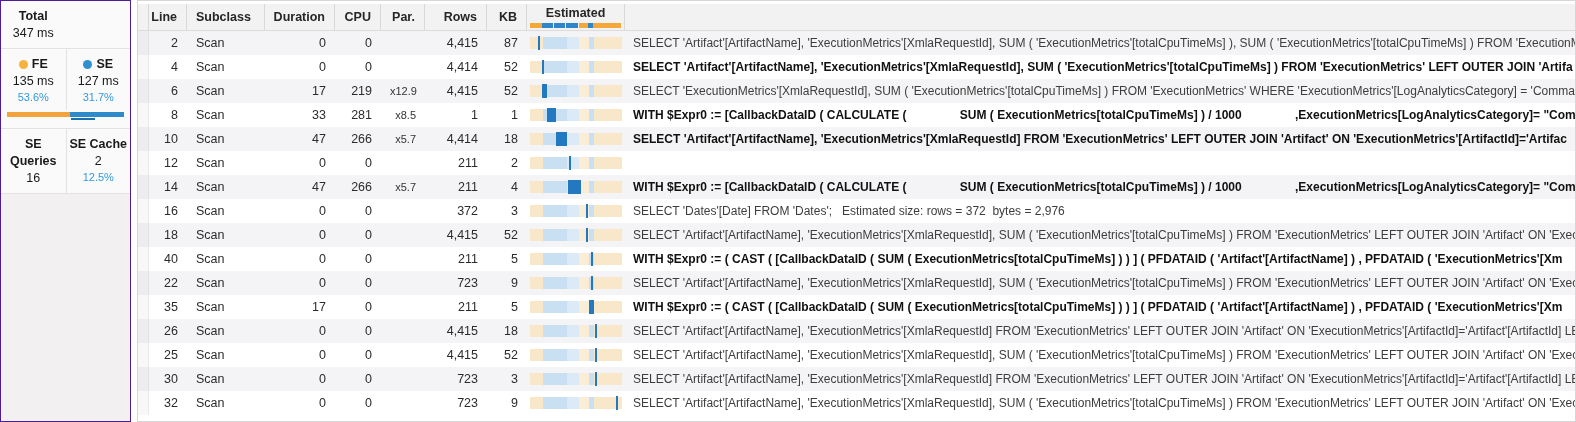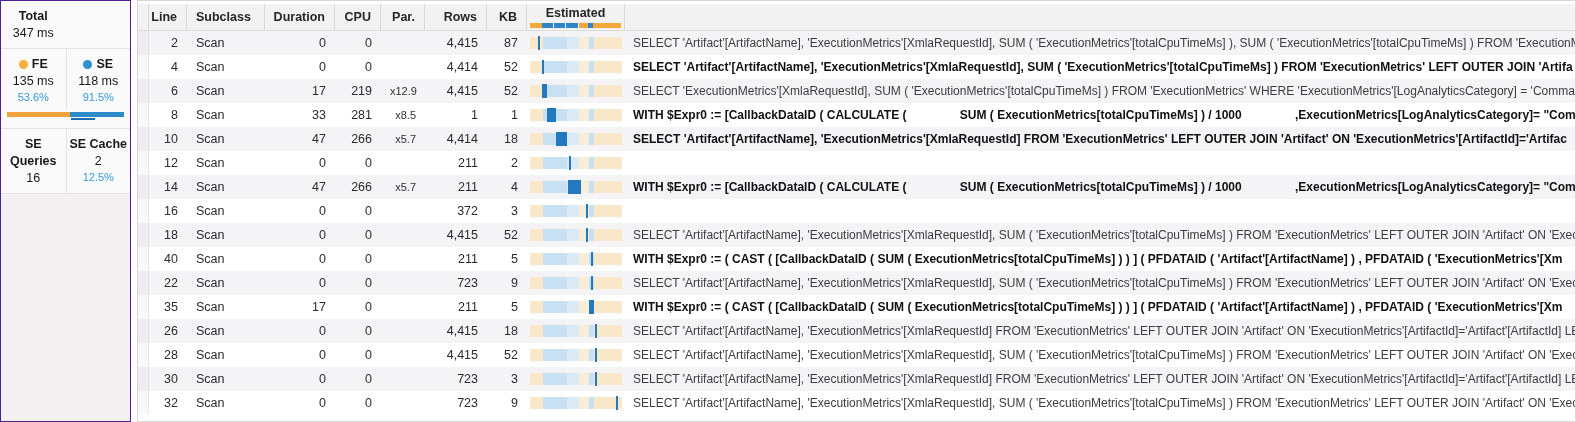--- a/index.html
+++ b/index.html
@@ -79,22 +79,22 @@
       </div>
     </div>
     <div class="stat-grid" style="border-bottom:none;">
       <div class="stat-cell">
         <div class="stat-label"><span class="dot dot-fe"></span><span>FE</span></div>
         <div class="stat-value">135 ms</div>
         <div class="stat-sub">53.6%</div>
       </div>
       <div class="stat-cell">
         <div class="stat-label"><span class="dot dot-se"></span><span>SE</span></div>
-        <div class="stat-value">118 ms</div>
-        <div class="stat-sub">91.5%</div>
+        <div class="stat-value">127 ms</div>
+        <div class="stat-sub">31.7%</div>
       </div>
     </div>
     <div class="ratio-bar-wrap">
       <div class="ratio-bar">
         <div class="ratio-fe" id="ratio-fe" style="width: 53.6%;"></div>
         <div class="ratio-se" id="ratio-se" style="width: 46.4%;"></div>
       </div>
       <div class="ratio-under">
           <div class="ratio-under-seg" id="ratio-under" style="left: 55%; width: 20%;"></div>
         </div>
@@ -303,20 +303,21 @@
           <div class="tl-track">
             <div class="bgseg" style="left: 0%; width: 13.7%; background: rgb(248, 231, 201);"></div>
             <div class="bgseg" style="left: 13.7%; width: 26.3%; background: rgb(201, 223, 242);"></div>
             <div class="bgseg" style="left: 40%; width: 13.7%; background: rgb(220, 234, 247);"></div>
             <div class="bgseg" style="left: 53.7%; width: 10.5%; background: rgb(250, 237, 214);"></div>
             <div class="bgseg" style="left: 64.2%; width: 5.3%; background: rgb(201, 223, 242);"></div>
             <div class="bgseg" style="left: 69.5%; width: 30.5%; background: rgb(248, 231, 201);"></div>
             <div class="tl-marker" style="left: 60.5%; width: 2px; background: rgb(34, 121, 192);"></div>
           </div>
         </div>
+        <div class="td query c-query">SELECT 'Dates'[Date] FROM 'Dates';   Estimated size: rows = 372  bytes = 2,976</div>
       </div>
       <div class="row alt">
         <div class="td gutter c-gutter"></div>
         <div class="td right c-line">18</div>
         <div class="td c-subclass">Scan</div>
         <div class="td right c-duration">0</div>
         <div class="td right c-cpu">0</div>
         <div class="td right par c-par"></div>
         <div class="td right c-rows">4,415</div>
         <div class="td right c-kb">52</div>
@@ -416,21 +417,21 @@
             <div class="bgseg" style="left: 53.7%; width: 10.5%; background: rgb(250, 237, 214);"></div>
             <div class="bgseg" style="left: 64.2%; width: 5.3%; background: rgb(201, 223, 242);"></div>
             <div class="bgseg" style="left: 69.5%; width: 30.5%; background: rgb(248, 231, 201);"></div>
             <div class="tl-marker" style="left: 71%; width: 2px; background: rgb(34, 121, 192);"></div>
           </div>
         </div>
         <div class="td query c-query">SELECT 'Artifact'[ArtifactName], 'ExecutionMetrics'[XmlaRequestId] FROM 'ExecutionMetrics' LEFT OUTER JOIN 'Artifact' ON 'ExecutionMetrics'[ArtifactId]='Artifact'[ArtifactId] LE</div>
       </div>
       <div class="row">
         <div class="td gutter c-gutter"></div>
-        <div class="td right c-line">28</div>
+        <div class="td right c-line">25</div>
         <div class="td c-subclass">Scan</div>
         <div class="td right c-duration">0</div>
         <div class="td right c-cpu">0</div>
         <div class="td right par c-par"></div>
         <div class="td right c-rows">4,415</div>
         <div class="td right c-kb">52</div>
         <div class="tl-cell">
           <div class="tl-track">
             <div class="bgseg" style="left: 0%; width: 13.7%; background: rgb(248, 231, 201);"></div>
             <div class="bgseg" style="left: 13.7%; width: 26.3%; background: rgb(201, 223, 242);"></div>

